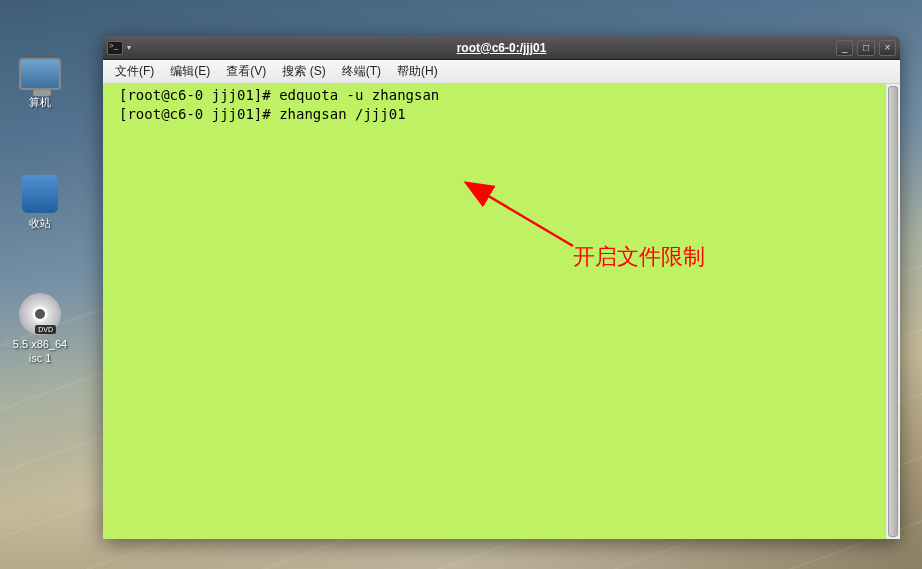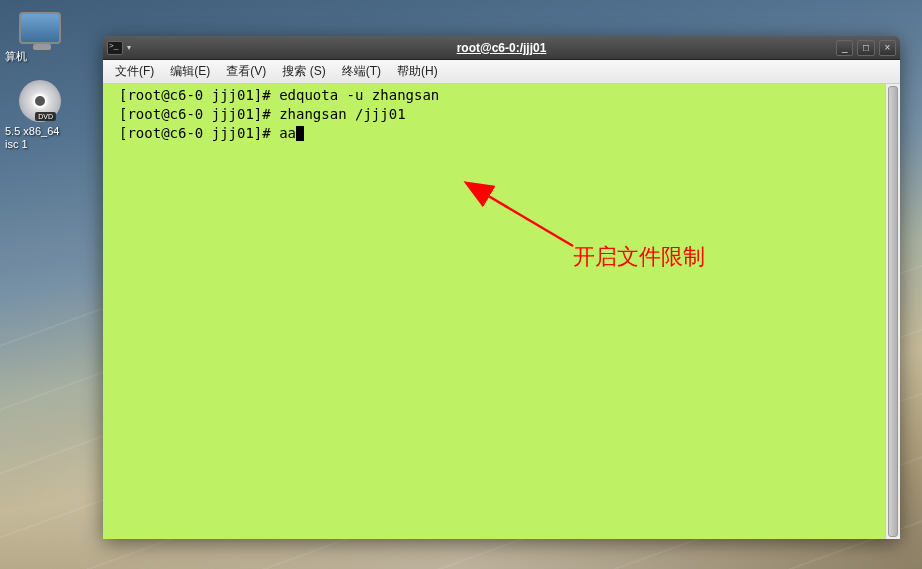--- a/index.html
+++ b/index.html
@@ -39,25 +39,27 @@
       position: absolute;
       left: 0;
       top: 0;
       width: 80px;
       display: flex;
       flex-direction: column;
       align-items: center;
     }
     .desk-icon {
       width: 70px;
+      text-align: center;
       margin-bottom: 12px;
       color: #fff;
       font-size: 11px;
       text-shadow: 1px 1px 2px rgba(0,0,0,0.8);
       cursor: pointer;
+      margin-top: 46px;
     }
     .desk-icon .ico {
       width: 48px;
       height: 48px;
       margin: 0 auto 2px;
       display: flex;
       align-items: center;
       justify-content: center;
     }
     .ico-computer { background: linear-gradient(#6fa3d0,#3f6f9c); border-radius: 4px; border: 2px solid #888; position: relative; width: 42px; height: 32px; margin-top: 8px; }
@@ -176,20 +178,26 @@
 <div class="desktop-bg"></div>
 
 <div class="desktop-icons">
   <div class="desk-icon">
     <div class="ico">
         <div class="ico-computer"></div>
       </div>
     <span class="desk-label">算机</span>
   </div>
   <div class="desk-icon">
+    <div class="ico">
+        <div class="ico-trash"></div>
+      </div>
+    <span class="desk-label">收站</span>
+  </div>
+  <div class="desk-icon">
     <div class="ico" style="position:relative;">
       <div class="ico-dvd"></div>
       <span class="dvd-badge">DVD</span>
     </div>
     <span class="desk-label" style="white-space:pre-line;">5.5 x86_64
 isc 1</span>
   </div>
 </div>
 
 <div class="window">
@@ -211,21 +219,20 @@
     <div class="menu-item">编辑(E)</div>
     <div class="menu-item">查看(V)</div>
     <div class="menu-item">搜索 (S)</div>
     <div class="menu-item">终端(T)</div>
     <div class="menu-item">帮助(H)</div>
   </div>
 
   <div class="terminal">
     <div class="term-line"><span>[root@c6-0 jjj01]# </span><span>edquota -u zhangsan</span></div>
     <div class="term-line"><span>[root@c6-0 jjj01]# </span><span>zhangsan /jjj01</span></div>
-    <div class="term-line"><span>[root@c6-0 jjj01]# </span><span>aa</span><span class="cursor"></span></div>
 
     <div class="scrollbar">
       <div class="scroll-thumb"></div>
     </div>
 
     <div class="annotation">
       <svg width="120" height="80">
         <defs>
           <marker id="ah" markerWidth="12" markerHeight="10" refX="2" refY="5" orient="auto">
             <polygon points="0 0, 12 5, 0 10" fill="#ff0000"></polygon>

